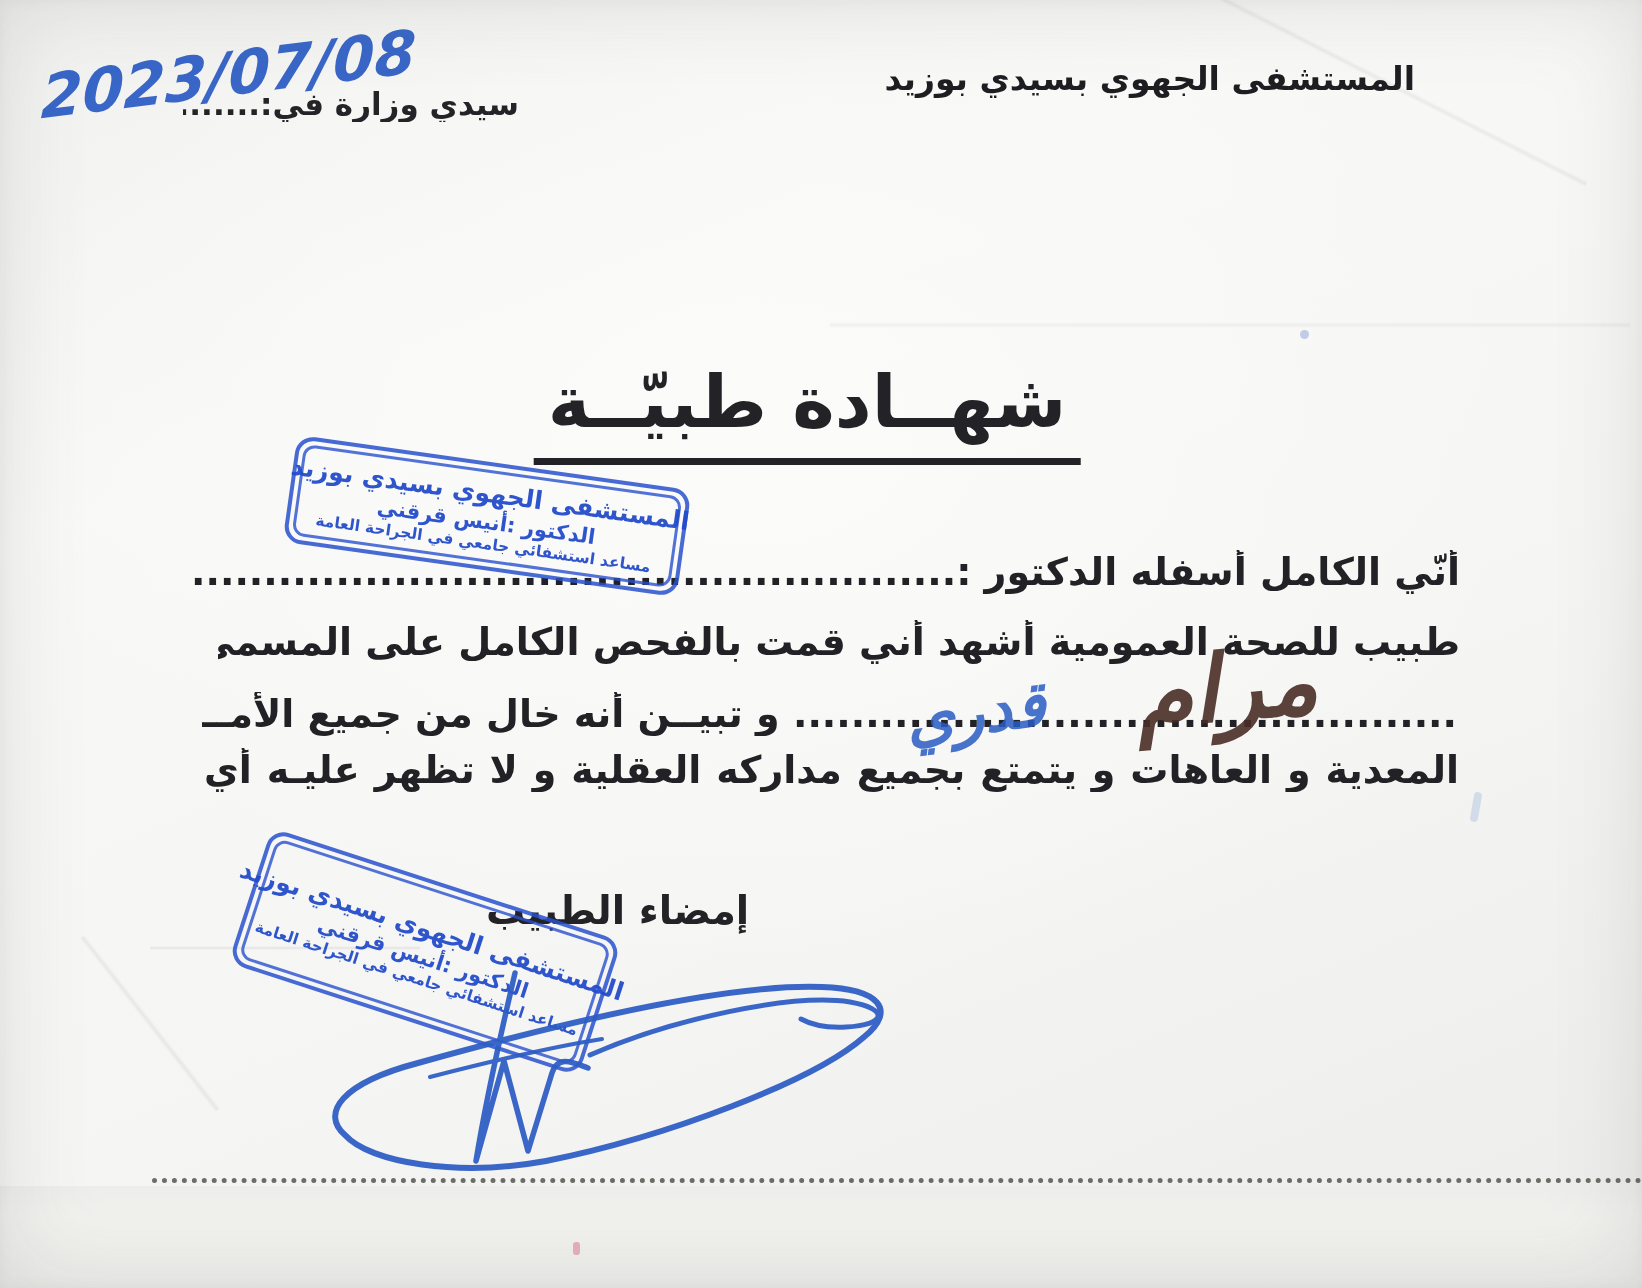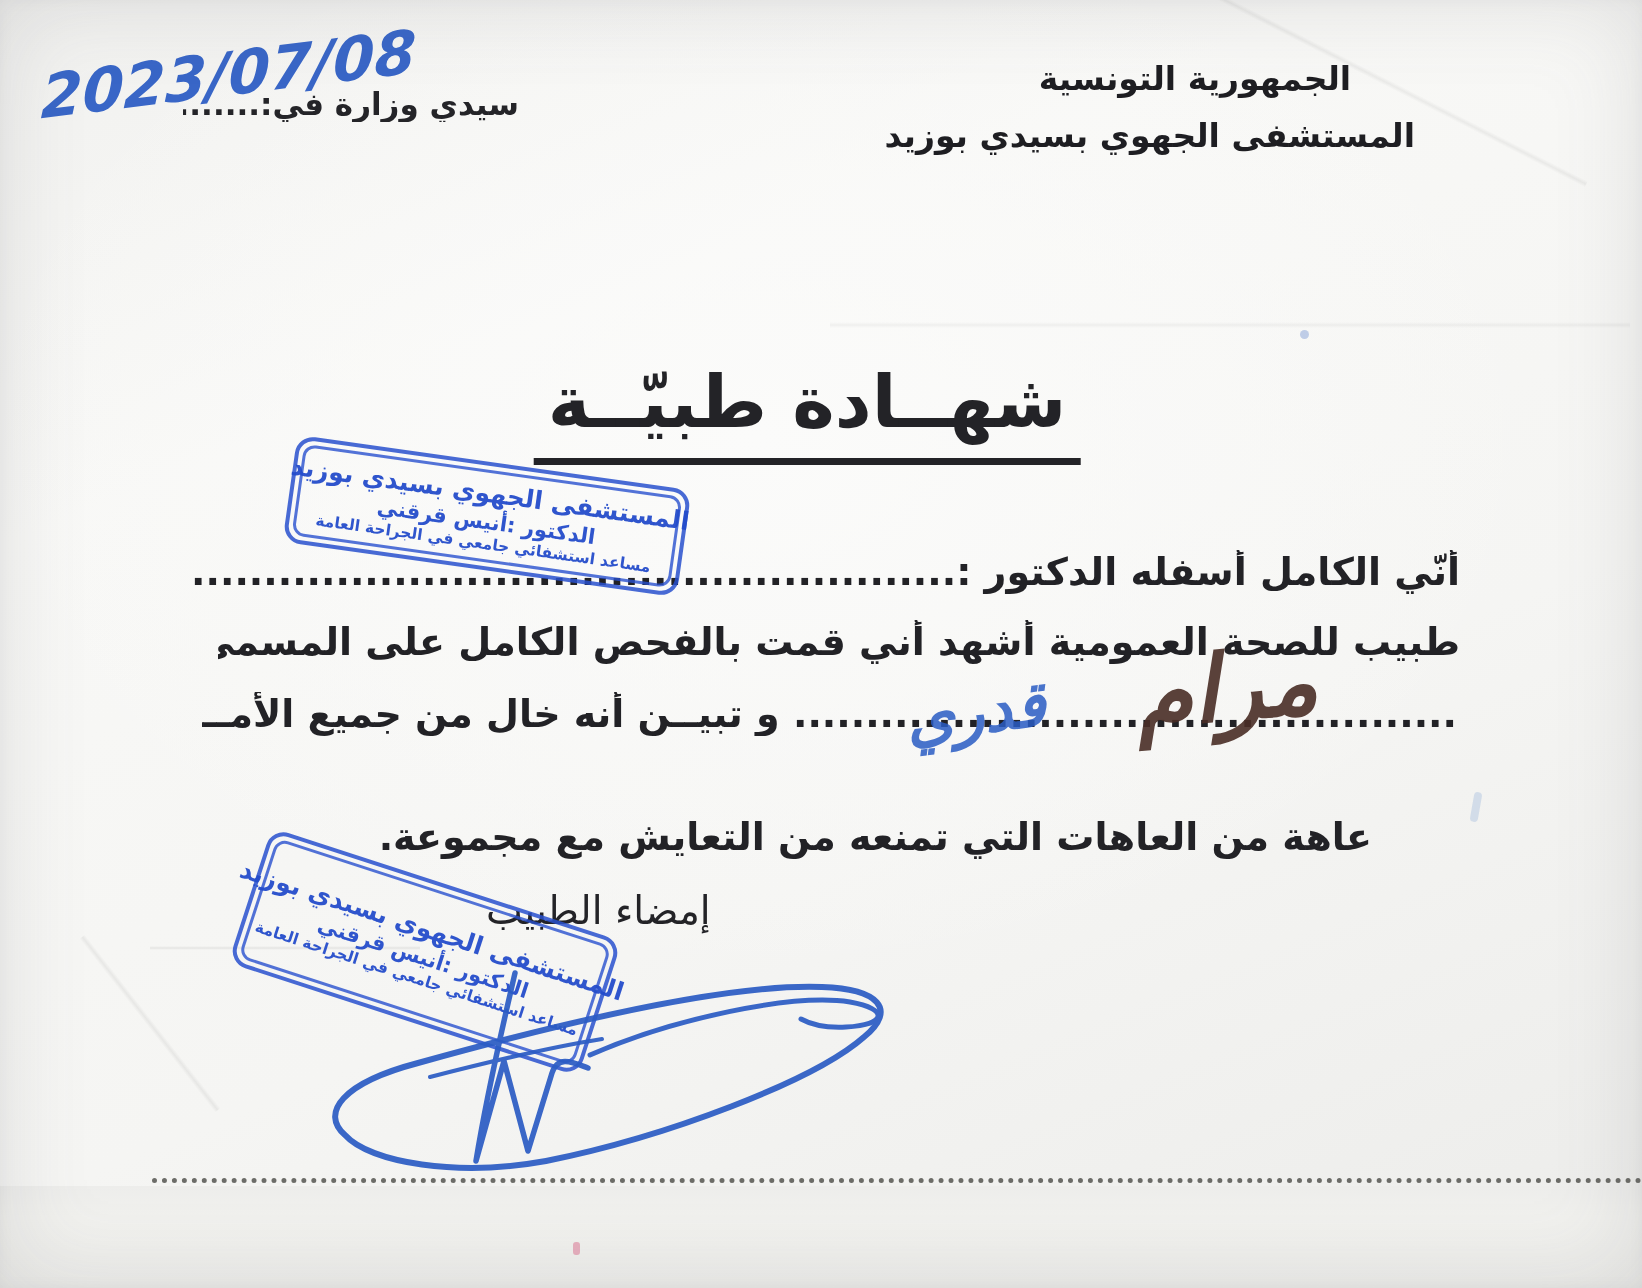--- a/index.html
+++ b/index.html
@@ -50,21 +50,21 @@
   .dotrun{ letter-spacing:2px; }
 
   
   .hand-name{ position:absolute; left:900px; top:630px; width:560px; height:220px; pointer-events:none; }
   .hn-first{ position:absolute; left:235px; top:5px; font-size:92px; font-weight:bold; font-style:italic;
              color:#4a2e26; transform:rotate(-5deg); opacity:.9; }
   .hn-last{ position:absolute; left:5px; top:45px; font-size:62px; font-weight:bold; font-style:italic;
             color:#2a5cc4; transform:rotate(-7deg); opacity:.85; }
 
   
-  .sig-label{ position:absolute; left:486px; top:888px; font-size:39px; font-weight:normal; color:#232327; z-index:4; }
+  .sig-label{ position:absolute; left:486px; top:888px; font-size:39px; font-weight:bold; color:#232327; z-index:4; }
 
   
   .stamp{ position:absolute; z-index:5; border:4px solid rgba(40,80,206,.85); border-radius:18px;
           display:flex; align-items:center; justify-content:center; }
   .stamp .inner{ position:absolute; inset:4px; border:3px solid rgba(40,80,206,.8); border-radius:12px; }
   .stamp .stxt{ position:relative; text-align:center; color:rgba(36,76,202,.95); font-weight:bold;
                 line-height:1.25; direction:rtl; white-space:nowrap; }
   .stamp .s1{ font-size:25px; }
   .stamp .s2{ font-size:21px; }
   .stamp .s3{ font-size:15.5px; }
@@ -89,21 +89,20 @@
   <div class="crease" style="left:1000px; top:40px; width:620px; height:7px; transform:rotate(27deg);
               background:linear-gradient(to bottom, rgba(0,0,0,0), rgba(0,0,0,.055), rgba(0,0,0,0));"></div>
   <div class="crease" style="left:830px; top:322px; width:800px; height:6px;
               background:linear-gradient(to bottom, rgba(0,0,0,0), rgba(0,0,0,.045), rgba(0,0,0,0));"></div>
   <div class="crease" style="left:40px; top:1020px; width:220px; height:7px; transform:rotate(52deg);
               background:linear-gradient(to bottom, rgba(0,0,0,0), rgba(0,0,0,.06), rgba(0,0,0,0));"></div>
   <div class="crease" style="left:150px; top:946px; width:270px; height:4px;
               background:linear-gradient(to bottom, rgba(0,0,0,0), rgba(0,0,0,.07), rgba(0,0,0,0));"></div>
 
   <div class="header arab">
-    <div>الجمهورية التونسية</div>
     <div>المستشفى الجهوي بسيدي بوزيد</div>
   </div>
 
   <div class="date-line arab">
     <span>سيدي وزارة في:</span><span class="date-dots">..............</span>
   </div>
   <div class="hand-date">2023/07/08</div>
 
   <div class="title arab">شهــادة طبيّــة</div>
 
@@ -117,21 +116,21 @@
   </div>
 
   <div class="bline b1 arab">
     <span>أنّي الكامل أسفله الدكتور :</span><span class="dotrun">................................................................</span>
   </div>
   <div class="bline b2 arab">طبيب للصحة العمومية أشهد أني قمت بالفحص الكامل على المسمى</div>
   <div class="bline b3 arab">
     <span class="dotrun">..............................................</span>
     <span>و تبيــن أنه خال من جميع الأمــراض</span>
   </div>
-  <div class="bline b5 arab">عاهة من العاهات التي تمنعه من التعايش مع مجموعة.</div>
+  <div class="bline b4 arab">المعدية و العاهات و يتمتع بجميع مداركه العقلية و لا تظهر عليـه أي</div>
 
   <div class="hand-name">
     <span class="hn-first arab">مرام</span>
     <span class="hn-last arab">قدري</span>
   </div>
 
   <div class="sig-label arab">إمضاء الطبيب</div>
 
   <div class="stamp stamp-bottom">
     <div class="inner"></div>

